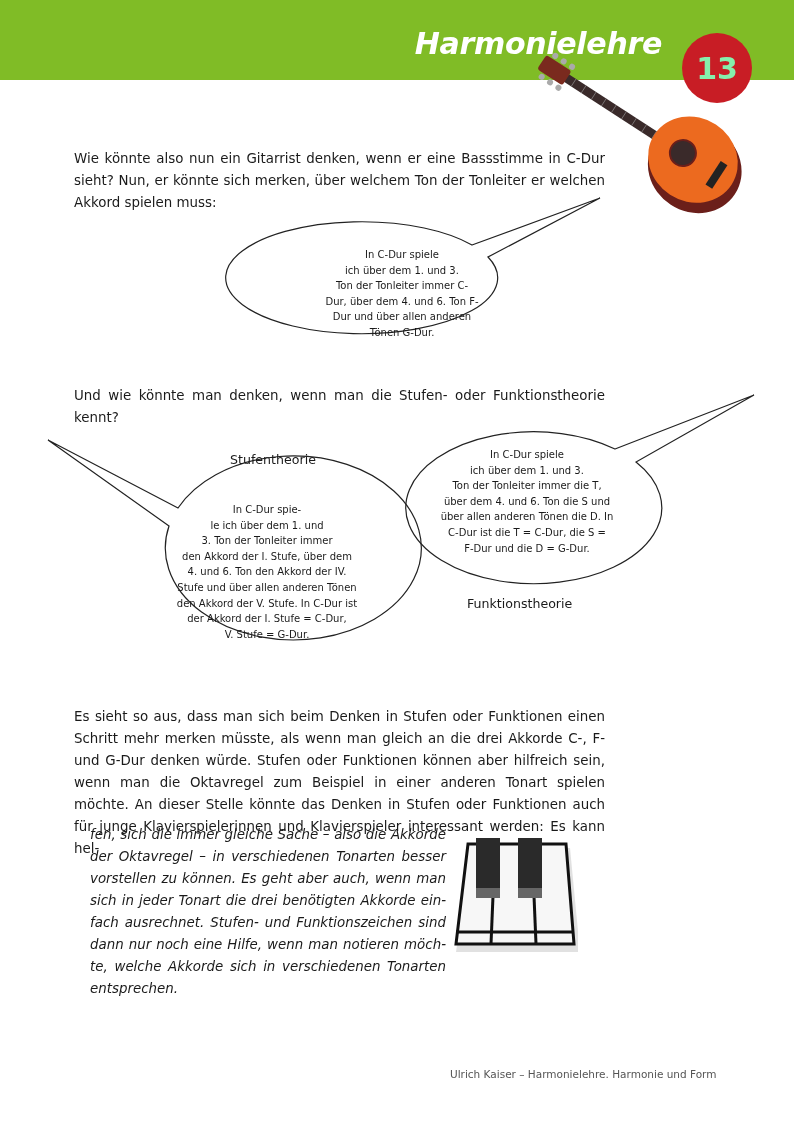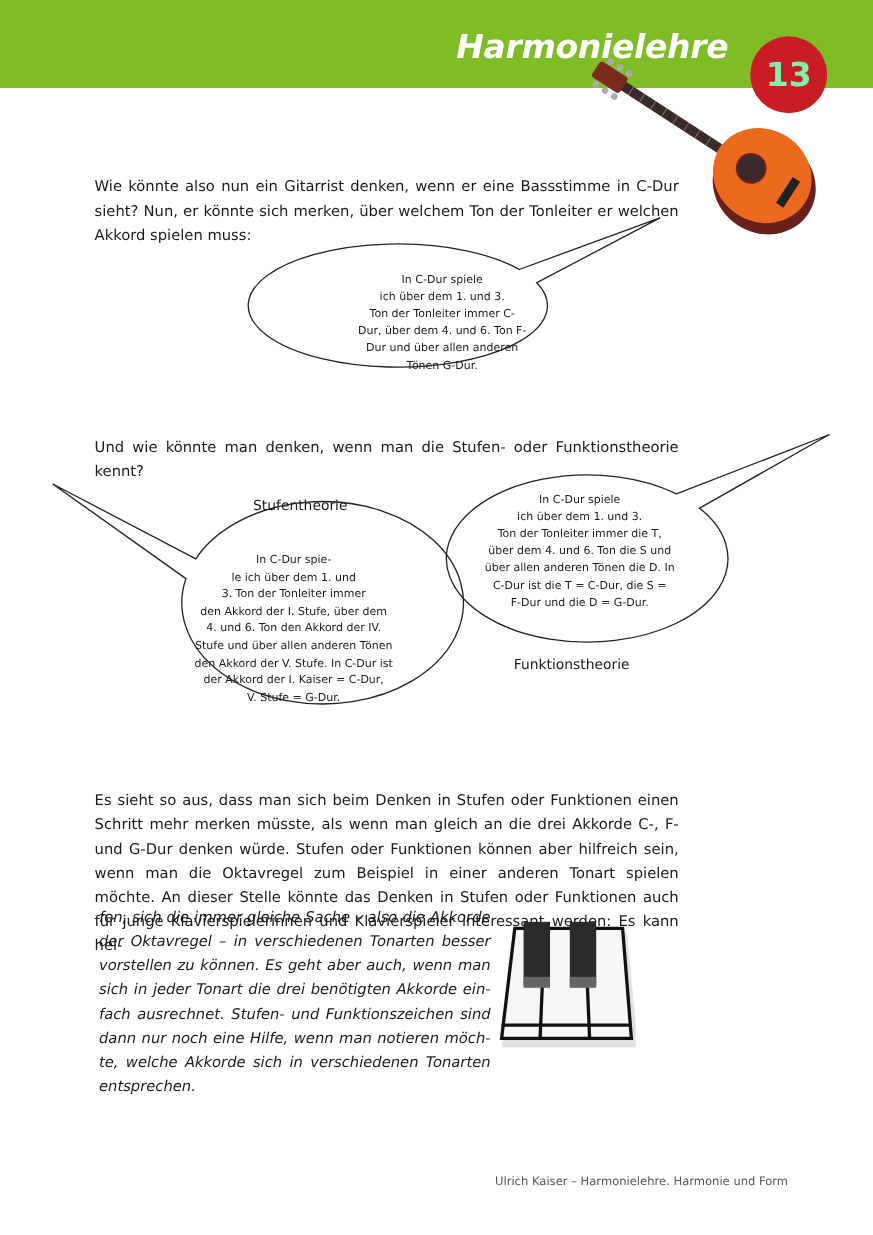--- a/index.html
+++ b/index.html
@@ -17,21 +17,21 @@
     font-size: 30px; color: #ffffff; letter-spacing: -0.3px; margin-left: 44px;
   }
   .page-badge {
     position: absolute; left: 682px; top: 33px; width: 70px; height: 70px;
     border-radius: 50%; background: #c81d25; color: #86efac;
     font-weight: bold; font-size: 30px; display: flex; align-items: center; justify-content: center;
   }
   .guitar { position: absolute; left: 525px; top: 48px; width: 240px; height: 180px; }
   .para {
     position: absolute; left: 74px; width: 531px; font-size: 13.4px; line-height: 22px;
-    text-align: justify; margin: 12px;
+    text-align: justify; margin: 0;
   }
   .bubble-svg { position: absolute; left: 0; top: 0; width: 794px; height: 1123px; pointer-events: none; }
   .bubble-text {
     position: absolute; text-align: center; font-size: 10px; line-height: 15.6px; margin: 0;
   }
   .label { position: absolute; font-size: 12.6px; }
   .para-narrow {
     position: absolute; left: 90px; width: 356px; font-size: 13.4px; line-height: 22px;
     text-align: justify; margin: 0; font-style: italic;
   }
@@ -100,21 +100,21 @@
 <div class="label" style="left:230px; top:452px;">Stufentheorie</div>
 
 <div class="bubble-text" style="left:142px; top:502px; width:250px;">
   <div>In C-Dur spie-</div>
   <div>le ich über dem 1. und</div>
   <div>3. Ton der Tonleiter immer</div>
   <div>den Akkord der I. Stufe, über dem</div>
   <div>4. und 6. Ton den Akkord der IV.</div>
   <div>Stufe und über allen anderen Tönen</div>
   <div>den Akkord der V. Stufe. In C-Dur ist</div>
-  <div>der Akkord der I. Kaiser = C-Dur,</div>
+  <div>der Akkord der I. Stufe = C-Dur,</div>
   <div>V. Stufe = G-Dur.</div>
 </div>
 
 <div class="bubble-text" style="left:396px; top:447px; width:262px;">
   <div>In C-Dur spiele</div>
   <div>ich über dem 1. und 3.</div>
   <div>Ton der Tonleiter immer die T,</div>
   <div>über dem 4. und 6. Ton die S und</div>
   <div>über allen anderen Tönen die D. In</div>
   <div>C-Dur ist die T = C-Dur, die S =</div>

